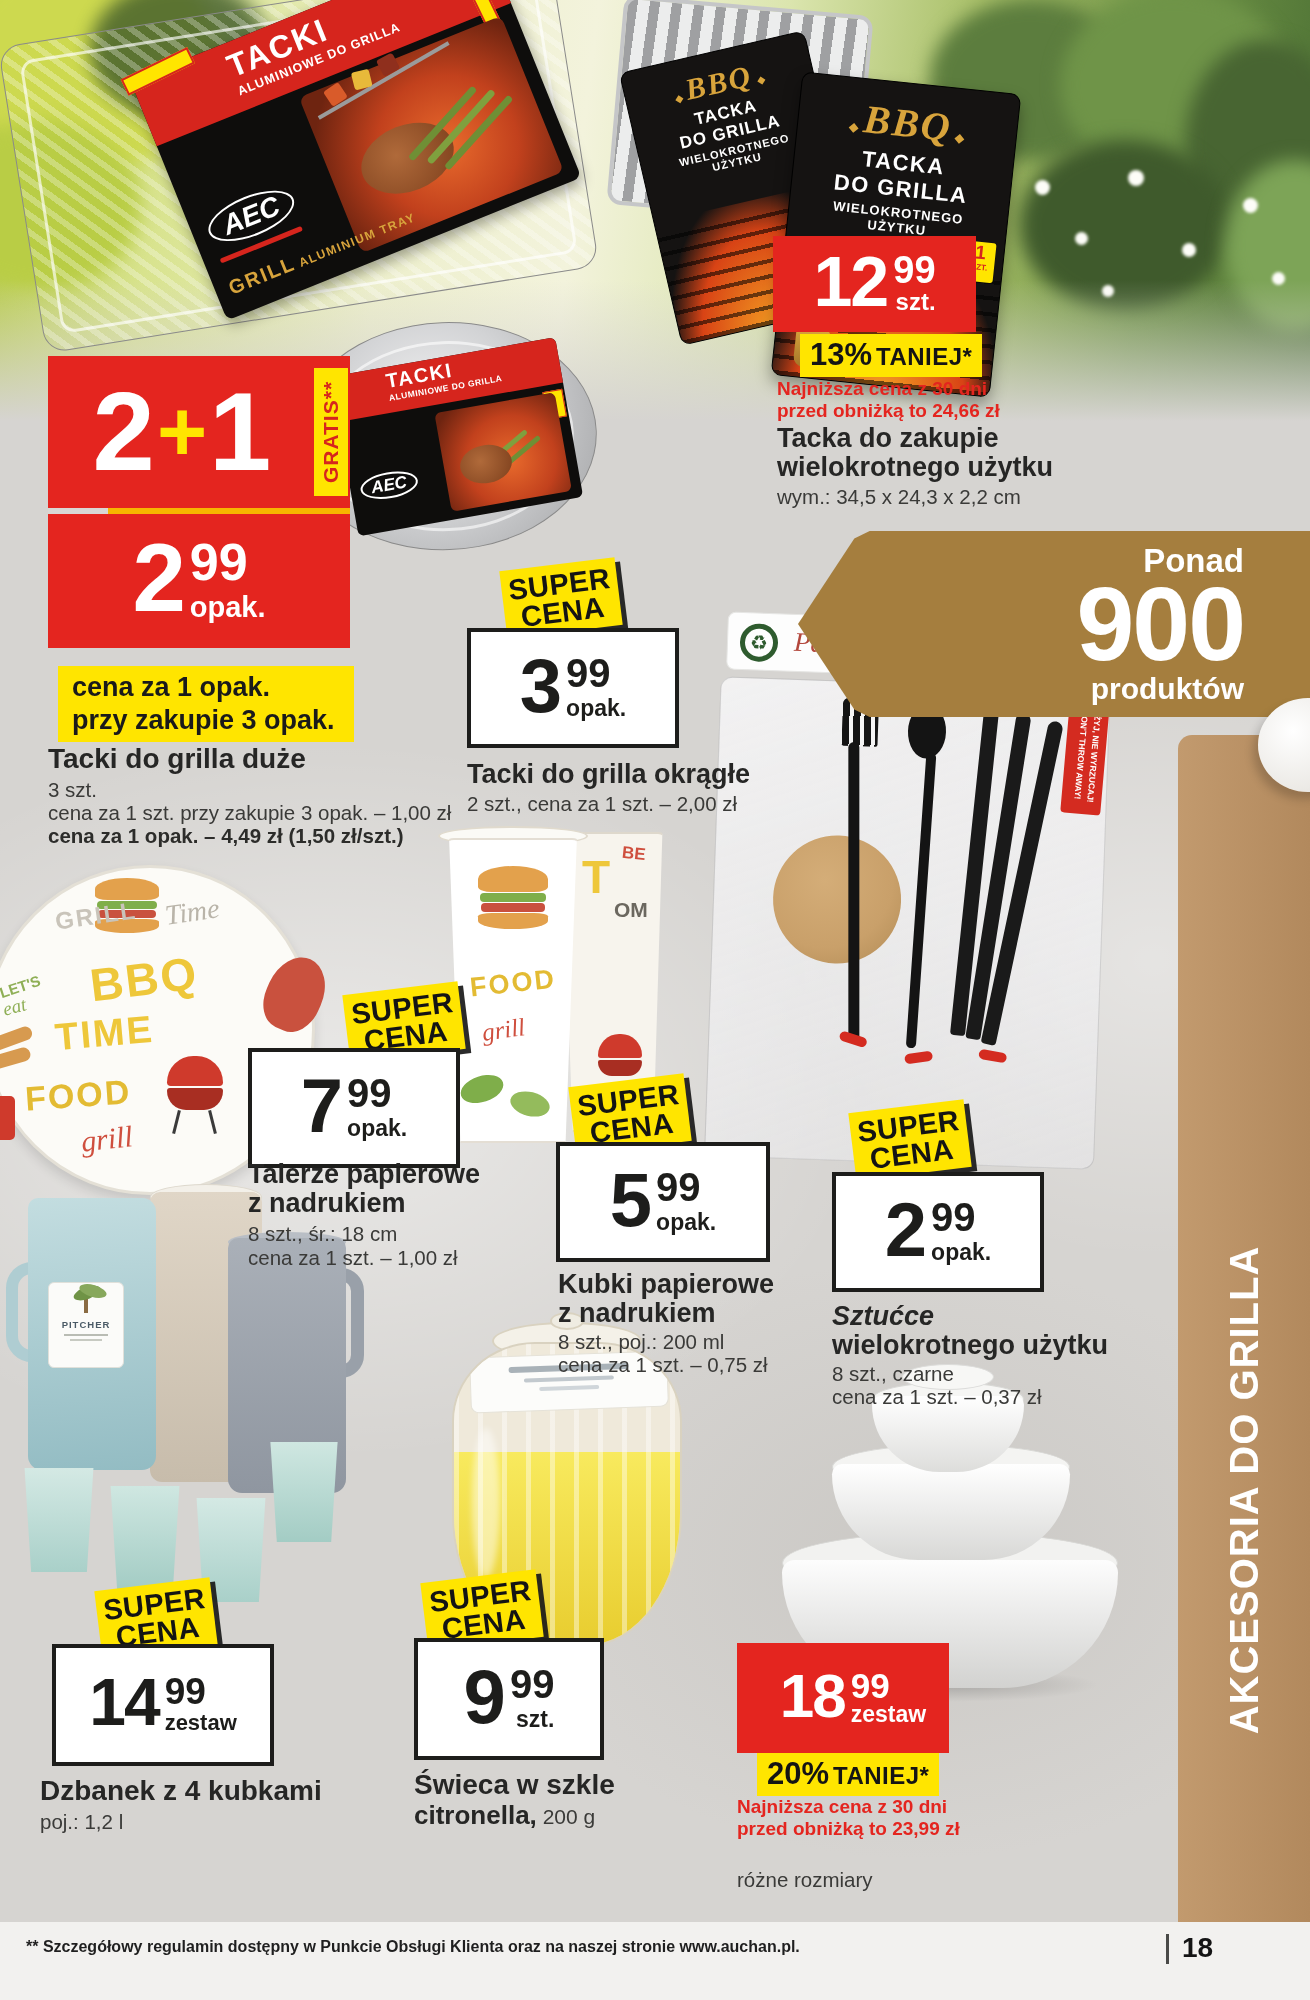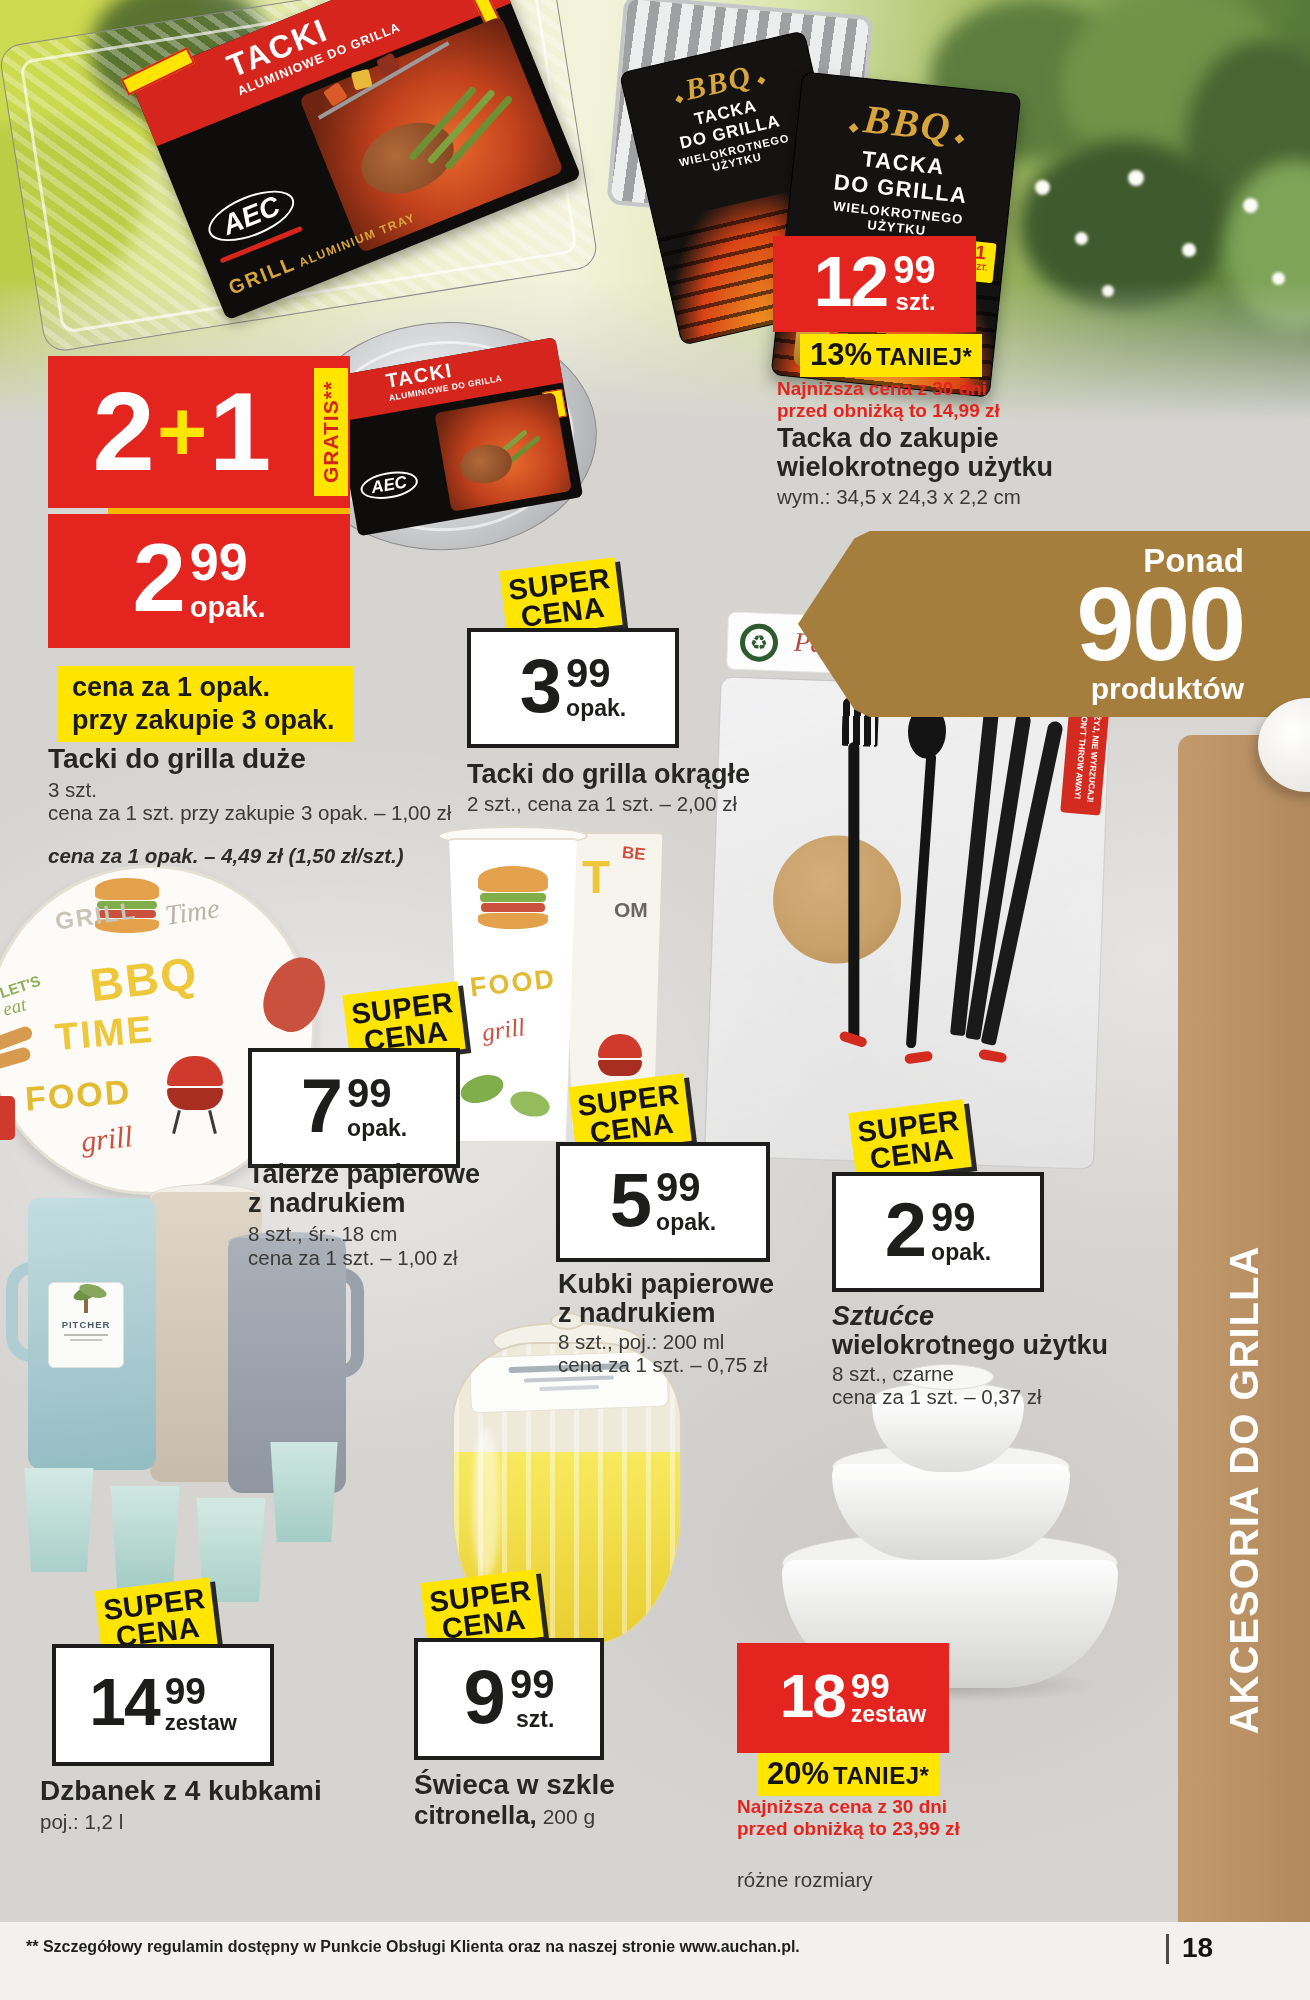--- a/index.html
+++ b/index.html
@@ -183,21 +183,21 @@
         <span class="p-unit">szt.</span>
       </span>
     </div>
   </div>
   <div class="abs chip" style="left:800px;top:334px;">
     <span class="pct">13%</span>
     <span class="word">TANIEJ*</span>
   </div>
   <div class="abs low" style="left:777px;top:378px;">
     <div>Najniższa cena z 30 dni</div>
-    <div>przed obniżką to 14,99 zł</div>
+    <div>przed obniżką to 24,66 zł</div>
   </div>
   <div class="abs title nowrap" style="left:777px;top:424px;">Tacka do zakupie</div>
   <div class="abs title nowrap" style="left:777px;top:453px;">wielokrotnego użytku</div>
   <div class="abs detail nowrap" style="left:777px;top:485px;">wym.: 34,5 x 24,3 x 2,2 cm</div>
 
   <div class="abs" style="left:798px;top:531px;width:512px;height:186px;background:#a57e3e;z-index:3;
        clip-path:polygon(0 50%, 11% 4%, 14% 0, 100% 0, 100% 100%, 14% 100%, 11% 96%);
        display:flex;flex-direction:column;align-items:flex-end;justify-content:center;padding-right:66px;color:#fff;">
     <div style="font-size:33px;font-weight:700;line-height:1;">Ponad</div>
     <div style="font-size:104px;font-weight:700;line-height:.92;letter-spacing:-2px;">900</div>
@@ -224,21 +224,21 @@
       </div>
     </div>
   </div>
   <div class="abs" style="left:58px;top:666px;width:296px;height:76px;background:#ffe500;padding:5px 0 0 14px;z-index:3;">
     <div style="color:#1a1a1a;font-weight:700;font-size:27px;line-height:1.22;">cena za 1 opak.</div>
     <div style="color:#1a1a1a;font-weight:700;font-size:27px;line-height:1.22;">przy zakupie 3 opak.</div>
   </div>
   <div class="abs title nowrap" style="left:48px;top:744px;font-size:28px;">Tacki do grilla duże</div>
   <div class="abs detail nowrap" style="left:48px;top:778px;">3 szt.</div>
   <div class="abs detail nowrap" style="left:48px;top:801px;">cena za 1 szt. przy zakupie 3 opak. – 1,00 zł</div>
-  <div class="abs detail detail-b nowrap" style="left:48px;top:844px;font-style:italic;">cena za 1 opak. – 4,49 zł (1,50 zł/szt.)</div>
+  <div class="abs detail detail-b nowrap" style="left:48px;top:824px;">cena za 1 opak. – 4,49 zł (1,50 zł/szt.)</div>
 
   <div class="abs super" style="left:503px;top:564px;">
     <div>SUPER</div>
     <div>CENA</div>
   </div>
   <div class="abs price-white pz-std" style="left:467px;top:628px;width:212px;height:120px;">
     <div class="price">
       <span class="p-int">3</span>
       <span class="p-col">
         <span class="p-cents">99</span>

